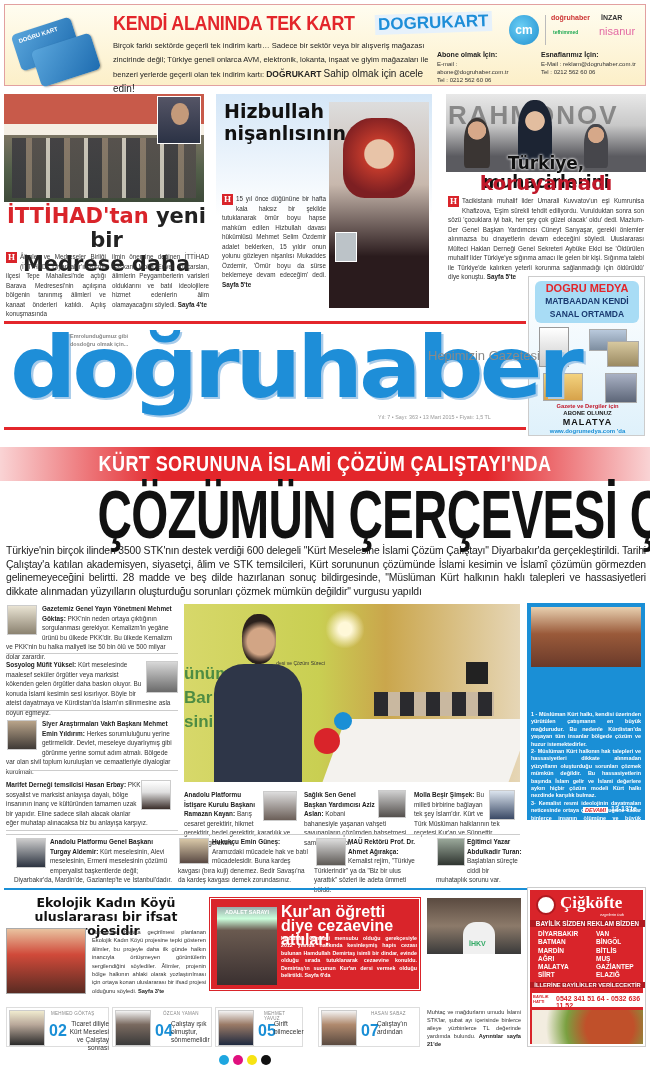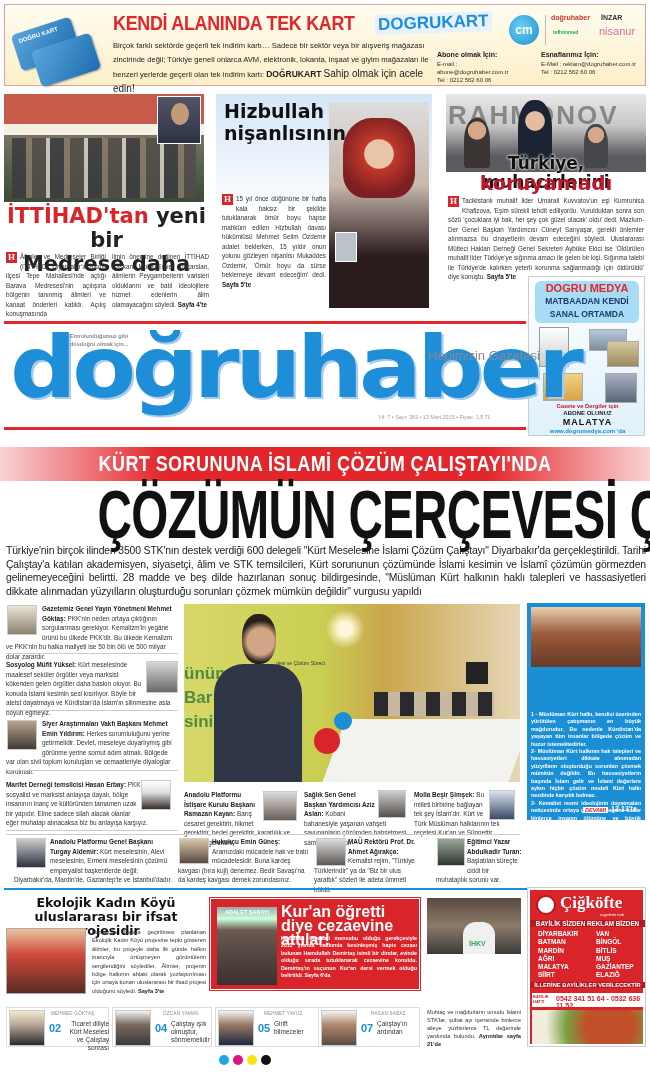--- a/index.html
+++ b/index.html
@@ -37,21 +37,21 @@
 .quote b{color:#222}
 .qimg{position:absolute;background:linear-gradient(160deg,#c9b7a3,#6c5b4f);border:1px solid #ccc}
 .hsep{position:absolute;height:1px;background:#ccc}
 
 #blue{left:527px;top:603px;width:118px;height:217px;background:#1a8fd6}
 #blue h3{color:#fff;font-size:10.5px;line-height:12px;text-align:center;font-weight:bold}
 #blue p{color:#fff;font-size:5.4px;line-height:7.4px;font-weight:bold;padding:0 4px;text-align:justify}
 
 #bluebar{left:4px;top:888px;width:642px;height:2px;background:#1a8fd6}
 .col-card{position:absolute;top:1007px;height:40px;border:1px solid #ddd;background:#fff}
-.col-card .num{position:absolute;color:#1a8fd6;font-weight:bold;font-size:11px}
+.col-card .num{position:absolute;color:#1a8fd6;font-weight:bold;font-size:16px}
 .col-card .nm{position:absolute;font-size:4.5px;color:#888;letter-spacing:.3px}
 .col-card .tt{position:absolute;font-size:6.5px;line-height:8px;color:#333}
 .dot{position:absolute;top:1055px;width:10px;height:10px;border-radius:50%}
 </style>
 </head>
 <body>
 
 <div id="topad" class="abs">
   <div class="card" style="left:10px;top:20px;">
       <span>DOĞRU KART</span>
@@ -271,21 +271,21 @@
   <div class="nm" style="left:44px;top:3px">MEHMED GÖKTAŞ</div>
   <span class="num" style="left:42px;top:14px">02</span>
   <div class="tt" style="left:58px;top:12px;width:44px;text-align:right">Ticaret diliyle Kürt Meselesi ve Çalıştay sonrası</div>
 </div>
 <div class="col-card" style="left:112px;width:100px">
   <div class="qimg" style="left:2px;top:2px;width:36px;height:36px;background:linear-gradient(#f3f3f3,#7a6a60 40%,#3a3a3a)"></div>
   <div class="nm" style="left:50px;top:3px">ÖZCAN YAMAN</div>
   <span class="num" style="left:42px;top:14px">04</span>
   <div class="tt" style="left:58px;top:12px;width:40px">Çalıştay ışık olmuştur, sönmemelidir</div>
 </div>
-<div class="col-card" style="left:215px;width:104px">
+<div class="col-card" style="left:215px;width:88px">
   <div class="qimg" style="left:2px;top:2px;width:36px;height:36px;background:linear-gradient(#f3f3f3,#9a7a66 40%,#1f2a40)"></div>
   <div class="nm" style="left:48px;top:3px">MEHMET YAVUZ</div>
   <span class="num" style="left:42px;top:14px">05</span>
   <div class="tt" style="left:58px;top:12px;width:40px">Girift bilmeceler</div>
 </div>
 <div class="col-card" style="left:318px;width:102px">
   <div class="qimg" style="left:2px;top:2px;width:36px;height:36px;background:linear-gradient(#f3f3f3,#b08a6e 40%,#5a4a40)"></div>
   <div class="nm" style="left:52px;top:3px">HASAN SABAZ</div>
   <span class="num" style="left:42px;top:14px">07</span>
   <div class="tt" style="left:58px;top:12px;width:42px">Çalıştay'ın ardından</div>

